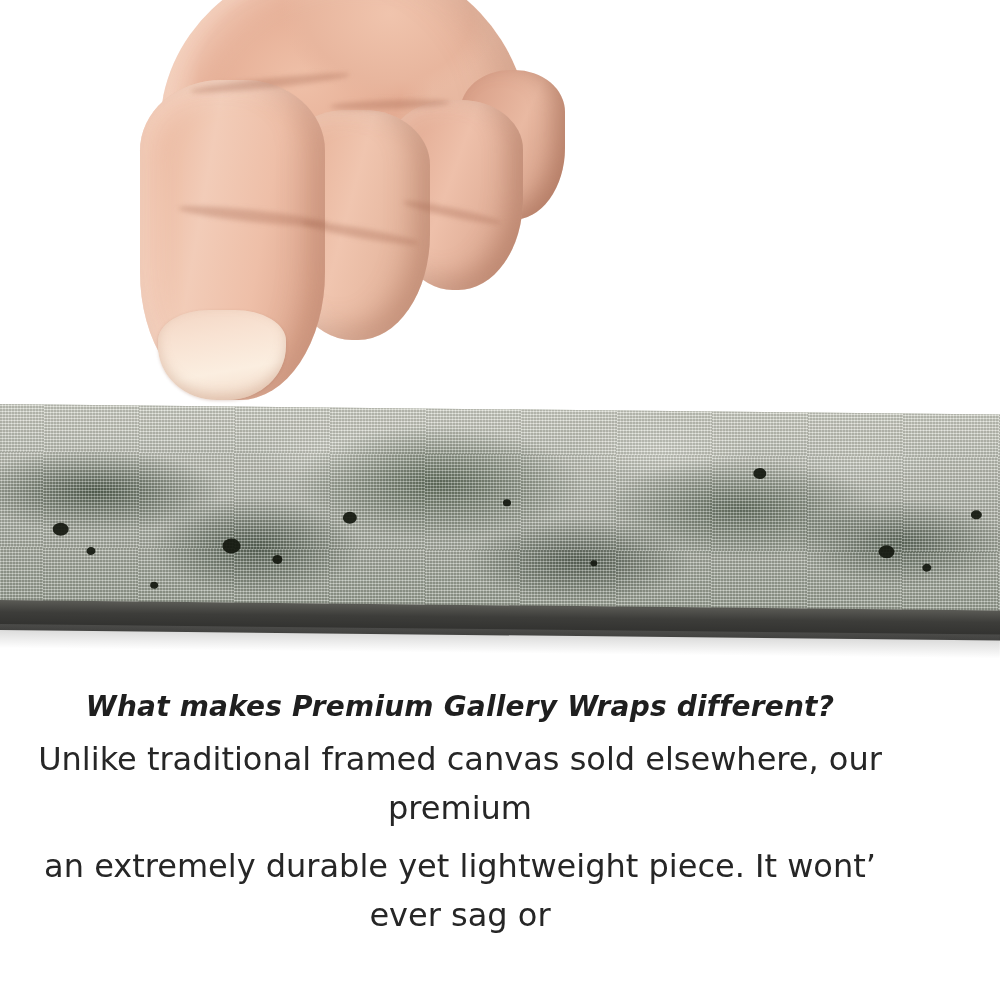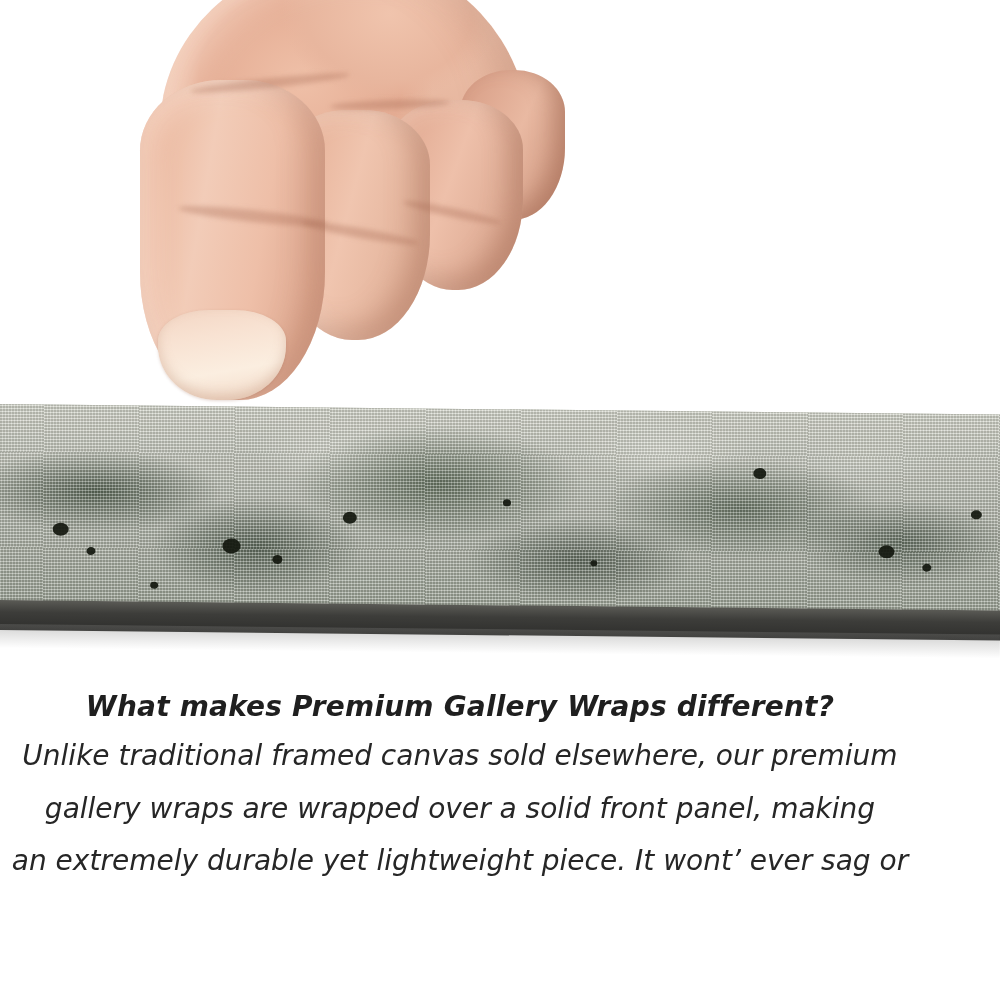--- a/index.html
+++ b/index.html
@@ -182,22 +182,21 @@
   }
   .caption-heading {
     font-size: 28px;
     font-style: italic;
     font-weight: 600;
     letter-spacing: 0.2px;
     margin: 0 0 12px 0;
     color: #1f1f1f;
   }
   .caption-line {
-    font-size: 28px;
-    font-style: italic;
+    font-size: 32px;
     line-height: 1.52;
     color: #262626;
     margin: 10px;
   }
 </style>
 </head>
 <body>
 
 <div id="page">
 
@@ -231,17 +230,16 @@
       <div class="speck" style="left:976px; top:96px;  width:11px; height:9px;"></div>
       <div class="speck" style="left:156px; top:176px; width:8px;  height:7px;"></div>
     </div>
     <div class="band-bottom-edge"></div>
     <div class="band-shadow"></div>
   </div>
 
   <div class="caption">
     <p class="caption-heading">What makes Premium Gallery Wraps different?</p>
     <p class="caption-line">Unlike traditional framed canvas sold elsewhere, our premium</p>
-    <p class="caption-line">gallery wraps are wrapped over a solid front panel, making</p>
     <p class="caption-line">an extremely durable yet lightweight piece. It wont’ ever sag or</p>
   </div>
 
 </div>
 
 </body></html>

